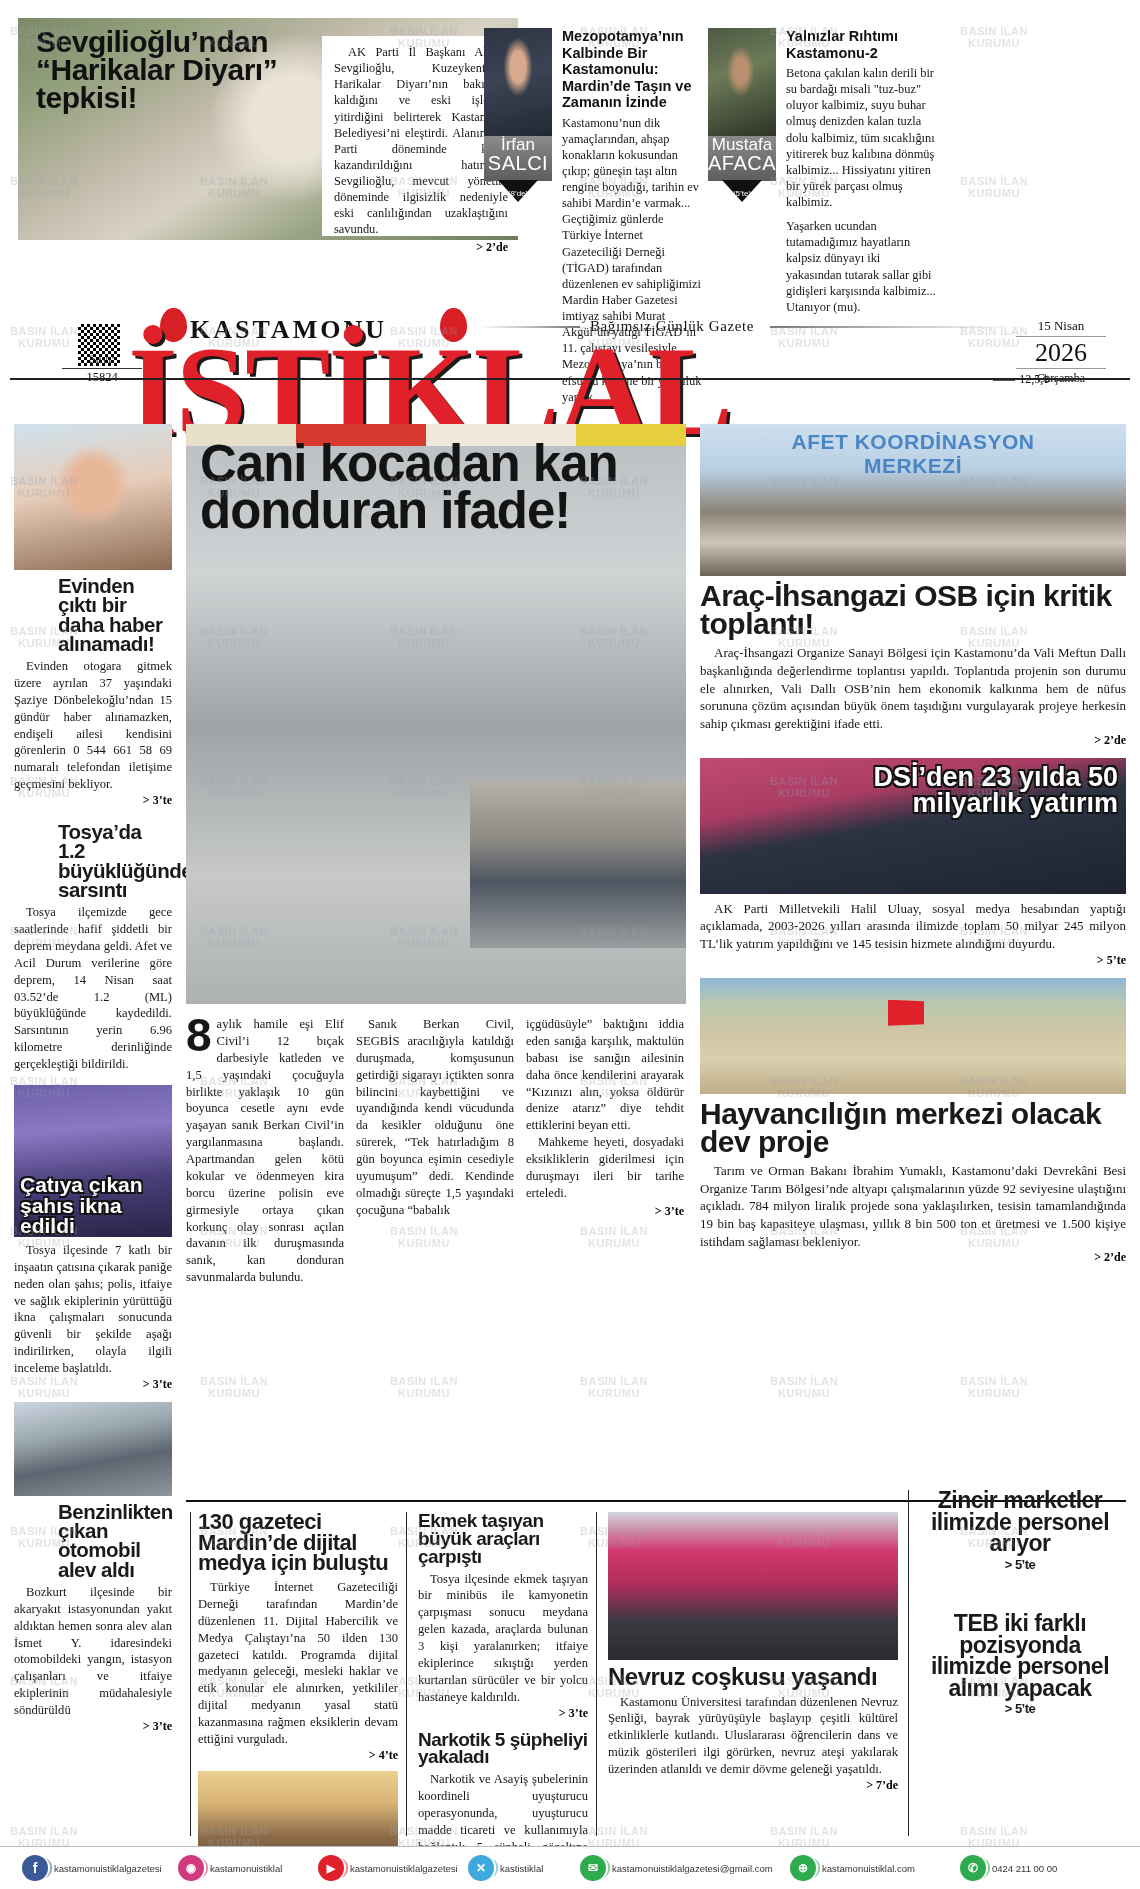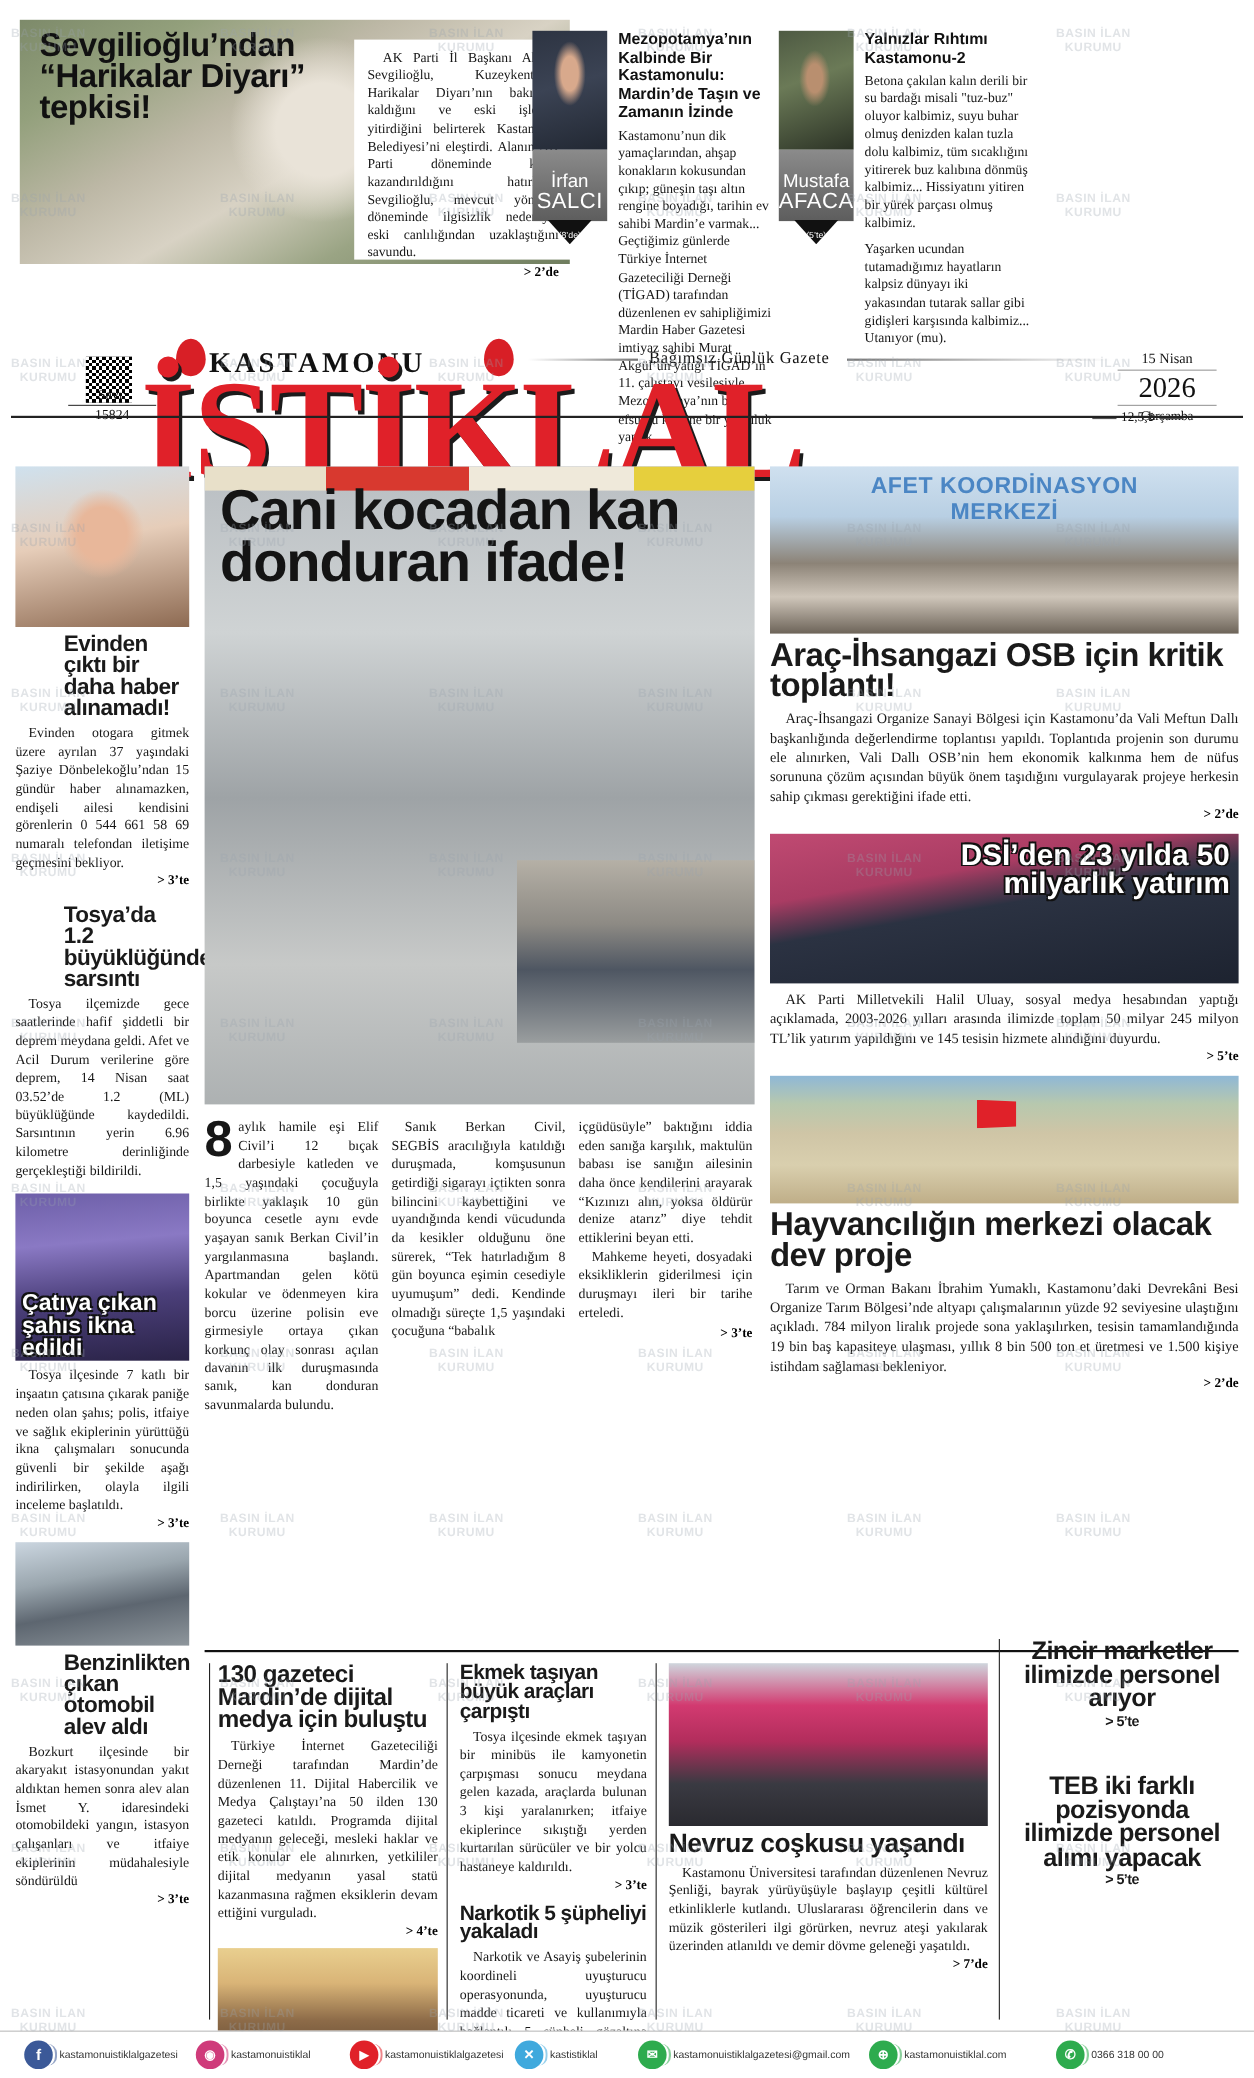--- a/index.html
+++ b/index.html
@@ -64,21 +64,21 @@
   .tb-head { position:absolute; left:36px; top:28px; width:300px; font-size:30px;
        color:#111; }
   .tb-box { position:absolute; left:322px; top:36px; width:198px; height:200px;
        background:#fff; padding:8px 12px 6px 12px; }
   .tb-box .body-txt{ font-size:12.4px; line-height:1.30; }
 
   .col-w { position:absolute; top:28px; }
   .col-w .cw-photo { width:68px; height:108px; }
   .col-w .cw-name { width:68px; background:linear-gradient(180deg,#8b8b8b,#5d5d5d);
        color:#fff; font-family:"Liberation Sans",sans-serif; text-align:center;
-       padding:20px 0 8px; line-height:1.0; }
+       padding:0 0 8px; line-height:1.0; }
   .col-w .cw-name .n1{ font-size:17px; display:block; font-weight:400;}
   .col-w .cw-name .n2{ font-size:20px; display:block; font-weight:400; letter-spacing:.5px;}
   .cw-badge { width:40px; height:22px; margin:0 auto; background:#111;
        color:#fff; font-family:"Liberation Sans",sans-serif; font-size:8px;
        display:flex; align-items:flex-end; justify-content:center;
        clip-path: polygon(0 0,100% 0,50% 100%); position:relative; top:-1px;}
   .cw-badge span{ position:relative; top:-4px;}
   .col-w .cw-title { font-family:"Liberation Sans",sans-serif; font-weight:700;
        font-size:14.5px; line-height:1.14; color:#111; }
   .col-w .cw-txt { font-size:12.4px; line-height:1.30; margin-top:4px; text-align:left;}
@@ -388,21 +388,21 @@
     <div class="fitem" style="left:790px;">
       <div class="fico" style="background:#2eab4e;color:#2eab4e;">
         <span style="color:#fff;font-size:12px;">⊕</span>
         </div>
       <div class="ftxt">kastamonuistiklal.com</div>
     </div>
     <div class="fitem" style="left:960px;">
       <div class="fico" style="background:#2eab4e;color:#2eab4e;">
         <span style="color:#fff;font-size:12px;">✆</span>
         </div>
-      <div class="ftxt">0366 318 00 00</div>
+      <div class="ftxt">0424 211 00 00</div>
     </div>
   </div>
 
   <div class="wm" id="wm-layer">
       <span style="left: 10px; top: 26px;">BASIN İLAN<br>KURUMU</span>
       <span style="left: 200px; top: 26px;">BASIN İLAN<br>KURUMU</span>
       <span style="left: 390px; top: 26px;">BASIN İLAN<br>KURUMU</span>
       <span style="left: 580px; top: 26px;">BASIN İLAN<br>KURUMU</span>
       <span style="left: 770px; top: 26px;">BASIN İLAN<br>KURUMU</span>
       <span style="left: 960px; top: 26px;">BASIN İLAN<br>KURUMU</span>

